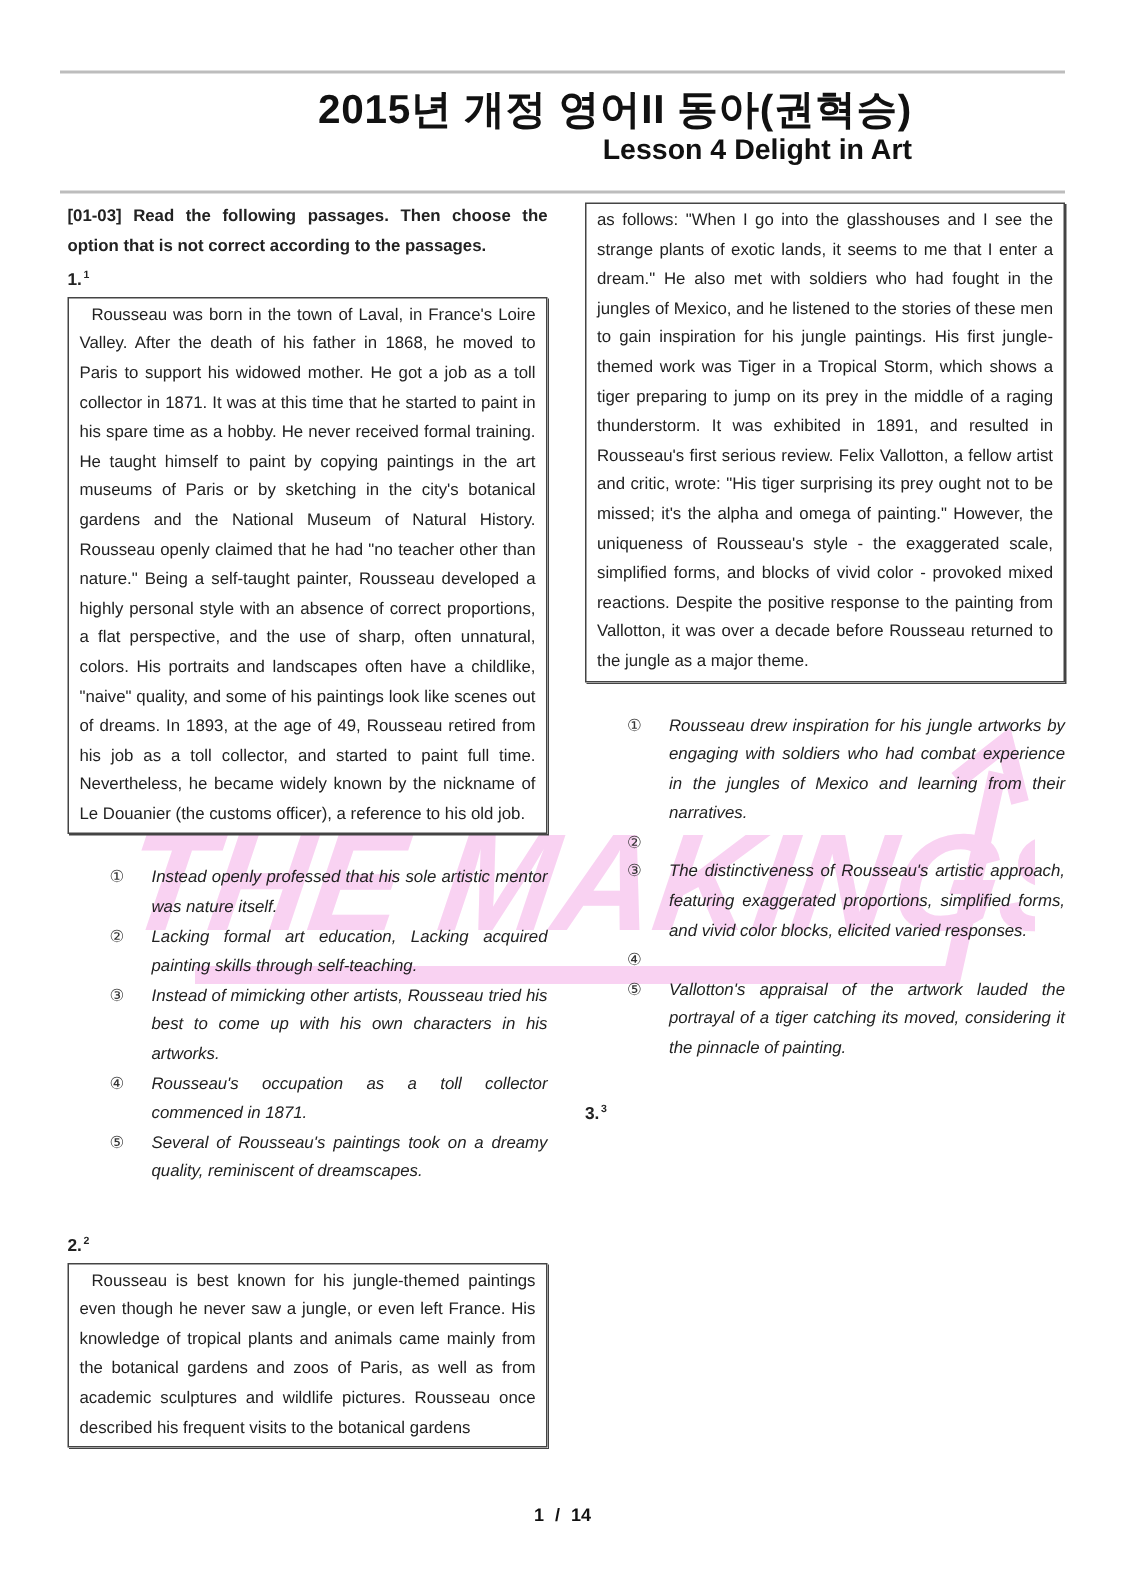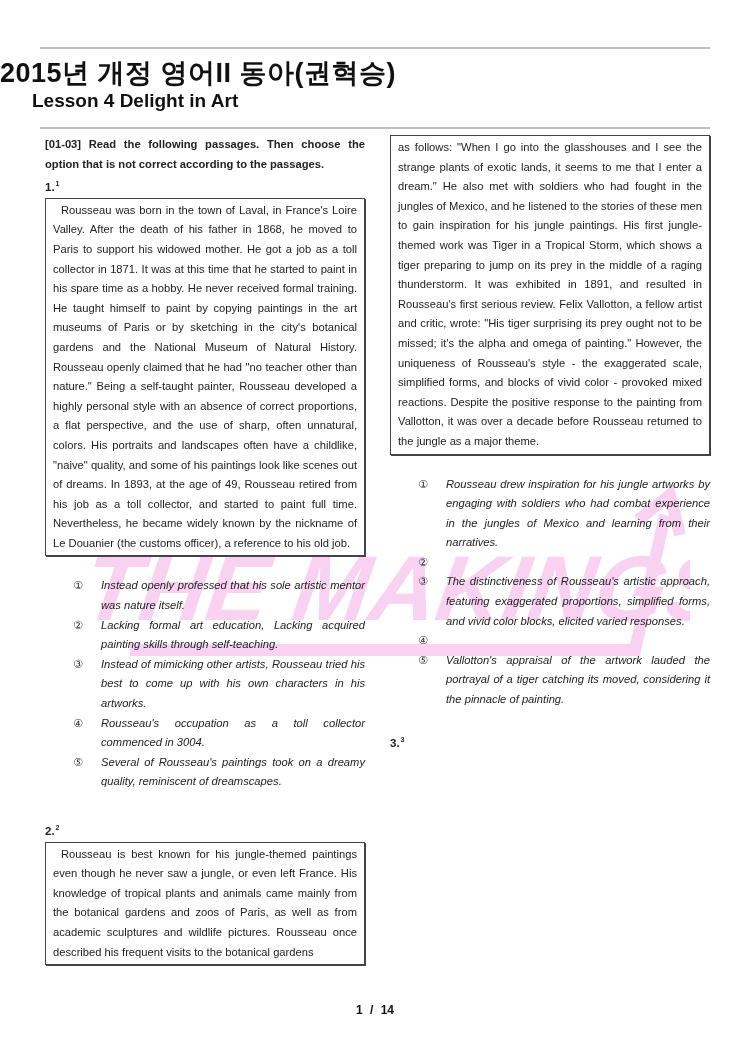--- a/index.html
+++ b/index.html
@@ -1,21 +1,21 @@
 <!DOCTYPE html>
 <html><head>
 <meta charset="utf-8">
 <style>
   html, body { margin:0; padding:0; background:#ffffff; }
   body { width:750px; height:1061px; position:relative; overflow:hidden;
          font-family:"Liberation Sans", "DejaVu Sans", sans-serif; color:#222; }
   .rule { position:absolute; left:40px; width:670px; height:2px; background:#bdbdbd; }
-  .title { position:absolute; left:0; width:608px; text-align:left; font-weight:bold; color:#111; }
+  .title { position:absolute; left:0; width:608px; text-align:right; font-weight:bold; color:#111; }
   .t1 { top:55px; font-size:27px; letter-spacing:0.5px; }
-  .t2 { top:90px; font-size:19px;margin-left:32px; }
+  .t2 { top:90px; font-size:19px; }
   .col { position:absolute; width:320px; font-size:11.2px; line-height:19.6px; }
   .col.left { left:45px; top:135px; }
   .col.right { left:390px; top:135px; }
   .instr { font-weight:bold; text-align:justify; text-align-last:left; }
   .qnum { font-weight:bold; font-size:11.5px; margin-top:0; }
   .qnum sup { font-size:7px; vertical-align:5px; margin-left:1px; }
   .box { border:1px solid #444; padding:2px 7px 2px 7px; text-align:justify; box-shadow:1px 1px 0 #444; }
   .box p { margin:0; text-indent:8px; }
   .opts { list-style:none; margin:10px 0 0 0; padding:0; }
   .opts li { display:flex; text-align:justify; }
@@ -56,21 +56,21 @@
     <li>
         <span class="num">②</span>
         <span class="txt">Lacking formal art education, Lacking acquired painting skills through self-teaching.</span>
       </li>
     <li>
         <span class="num">③</span>
         <span class="txt">Instead of mimicking other artists, Rousseau tried his best to come up with his own characters in his artworks.</span>
       </li>
     <li>
         <span class="num">④</span>
-        <span class="txt">Rousseau's occupation as a toll collector commenced in 3004.</span>
+        <span class="txt">Rousseau's occupation as a toll collector commenced in 1871.</span>
       </li>
     <li>
         <span class="num">⑤</span>
         <span class="txt">Several of Rousseau's paintings took on a dreamy quality, reminiscent of dreamscapes.</span>
       </li>
   </ul>
 
   <div class="qnum" style="margin-top:26px;">
     <span>2.</span><sup>2</sup>
   </div>

